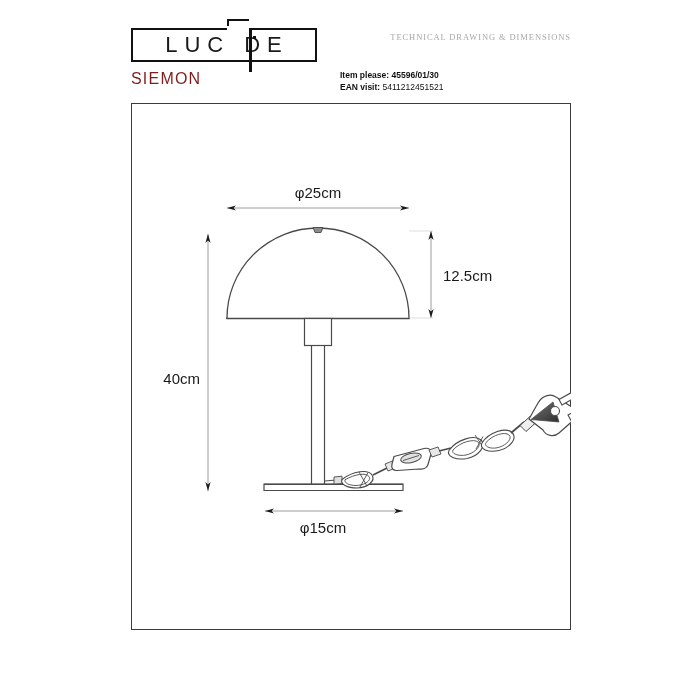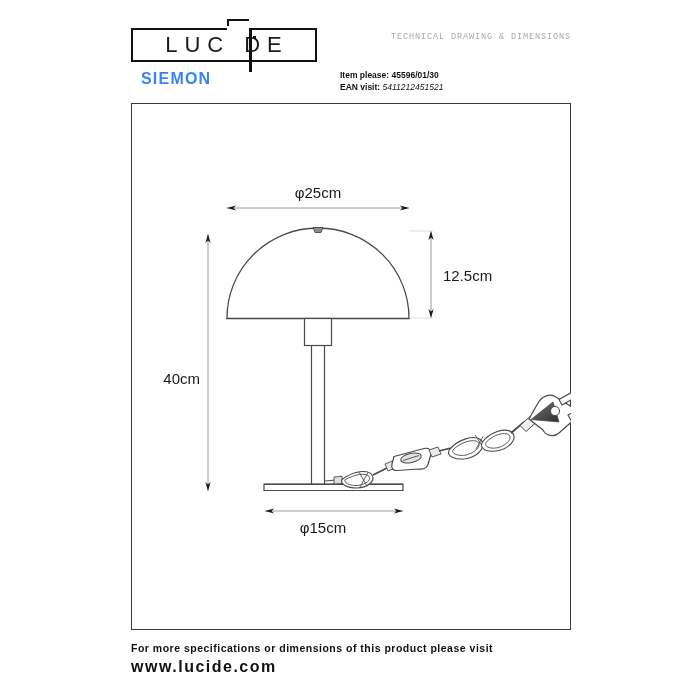--- a/index.html
+++ b/index.html
@@ -98,44 +98,44 @@
     background: #111;
   }
 
   .tagline {
     position: absolute;
     right: 0;
     top: 8px;
     font-size: 8.5px;
     letter-spacing: 0.9px;
     color: #a8a8a8;
-    font-family: Liberation Mono, monospace;
+    font-family: Liberation Serif, serif;
     white-space: nowrap;
   }
 
   .product-name {
     position: absolute;
-    left: 10px;
+    left: 0;
     top: 46px;
     font-size: 16px;
-    font-weight: 700;
+    font-weight: 400;
     letter-spacing: 1.2px;
-    color: #3b82f6;
+    color: #7f1d1d;
   }
   .codes {
     position: absolute;
     left: 209px;
     top: 45px;
     font-size: 8.5px;
     line-height: 12px;
     color: #111;
   }
   .codes .lbl { font-weight: 700; }
   .codes .val-bold { font-weight: 700; margin-top: 44px; }
-  .codes .val-thin { font-weight: 400; font-style: italic; }
+  .codes .val-thin { font-weight: 400; }
 
   
   .frame {
     position: absolute;
     left: 131px;
     top: 103px;
     width: 440px;
     height: 527px;
     border: 1.6px solid #3b3b3b;
     box-sizing: border-box;
@@ -320,18 +320,14 @@
       </g>
 
       <g>
         <line x1="134" y1="408" x2="272" y2="408" stroke="#9c9c9c" stroke-width="1" marker-start="url(#arrStart)" marker-end="url(#arrEnd)"></line>
         <text class="dim-text" x="192" y="430" text-anchor="middle" font-size="15" font-weight="400">φ15cm</text>
       </g>
 
     </svg>
   </div>
 
-  <div class="footer">
-    <div class="footer-line1">For more specifications or dimensions of this product please visit</div>
-    <div class="footer-line2">www.lucide.com</div>
-  </div>
 
 </div>
 
 </body></html>

